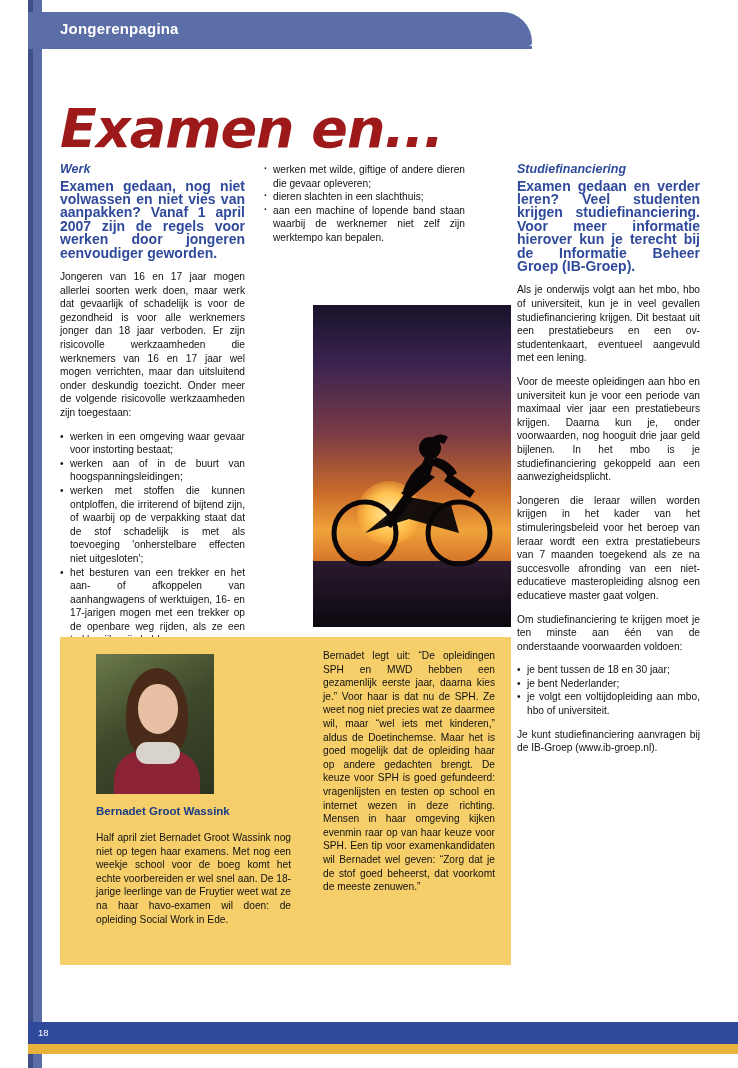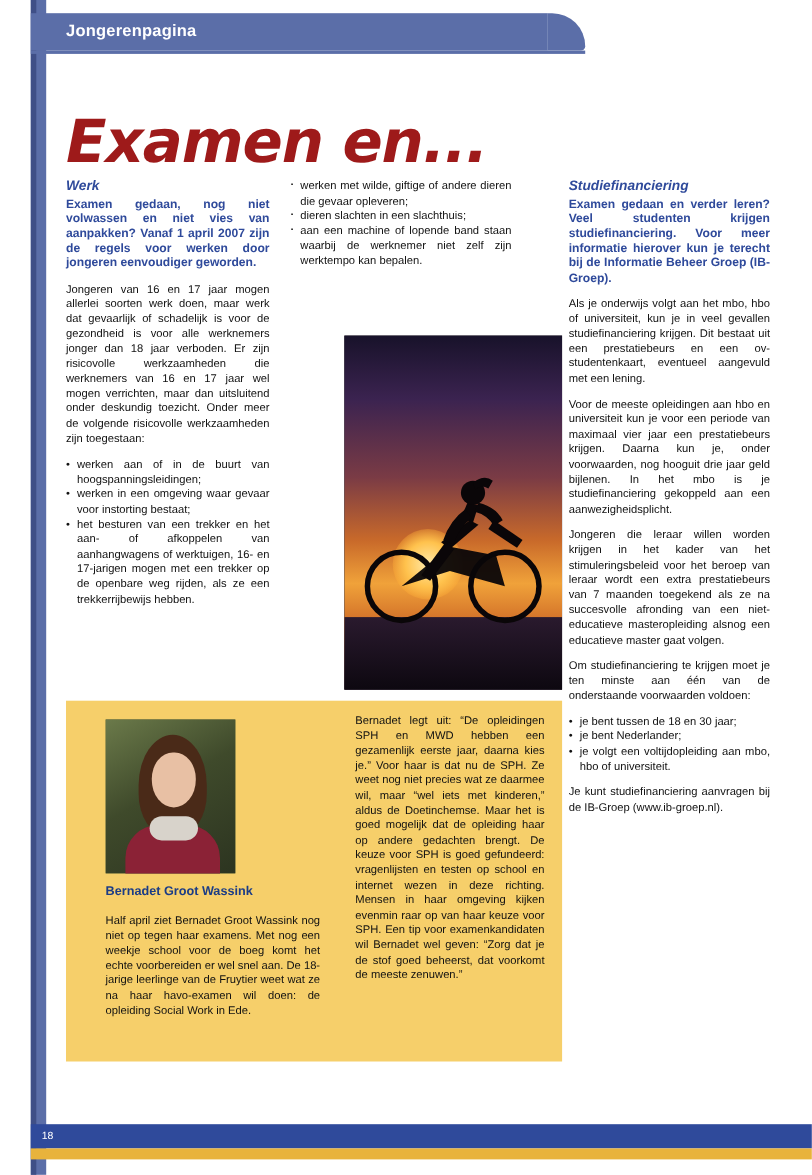--- a/index.html
+++ b/index.html
@@ -106,21 +106,21 @@
   .col3 { left: 517px; top: 163px; width: 183px; }
 
   .kicker {
     font-size: 12.5px;
     font-weight: bold;
     font-style: italic;
     color: #2f4a9b;
     margin: 0 0 3px 0;
   }
   .lead {
-    font-size: 11px;
+    font-size: 14px;
     line-height: 13.4px;
     font-weight: bold;
     color: #2f4a9b;
     margin: 0 0 10px 0;
     text-align: justify;
   }
   .col p {
     margin: 0 0 10px 0;
   }
   ul.bullets, ul.dots {
@@ -295,22 +295,23 @@
   <div class="header-rule"></div>
   <div class="header-title">Jongerenpagina</div>
 
   <div class="doc-title">Examen en...</div>
 
   <div class="col col1">
     <div class="kicker">Werk</div>
     <div class="lead">Examen gedaan, nog niet volwassen en niet vies van aanpakken? Vanaf 1 april 2007 zijn de regels voor werken door jongeren eenvoudiger geworden.</div>
     <p>Jongeren van 16 en 17 jaar mogen allerlei soorten werk doen, maar werk dat gevaarlijk of schadelijk is voor de gezondheid is voor alle werknemers jonger dan 18 jaar verboden. Er zijn risicovolle werkzaamheden die werknemers van 16 en 17 jaar wel mogen verrichten, maar dan uitsluitend onder deskundig toezicht. Onder meer de volgende risicovolle werkzaamheden zijn toegestaan:</p>
     <ul class="bullets">
+      <li>werken in een omgeving waar gevaar voor instorting bestaat;</li>
       <li>werken aan of in de buurt van hoogspanningsleidingen;</li>
-      <li>werken in een omgeving waar gevaar voor instorting bestaat;</li>
+      <li>werken met stoffen die kunnen ontploffen, die irriterend of bijtend zijn, of waarbij op de verpakking staat dat de stof schadelijk is met als toevoeging 'onherstelbare effecten niet uitgesloten';</li>
       <li>het besturen van een trekker en het aan- of afkoppelen van aanhangwagens of werktuigen, 16- en 17-jarigen mogen met een trekker op de openbare weg rijden, als ze een trekkerrijbewijs hebben.</li>
     </ul>
   </div>
 
   <div class="col col2">
     <ul class="dots">
       <li>werken met wilde, giftige of andere dieren die gevaar opleveren;</li>
       <li>dieren slachten in een slachthuis;</li>
       <li>aan een machine of lopende band staan waarbij de werknemer niet zelf zijn werktempo kan bepalen.</li>
     </ul>

